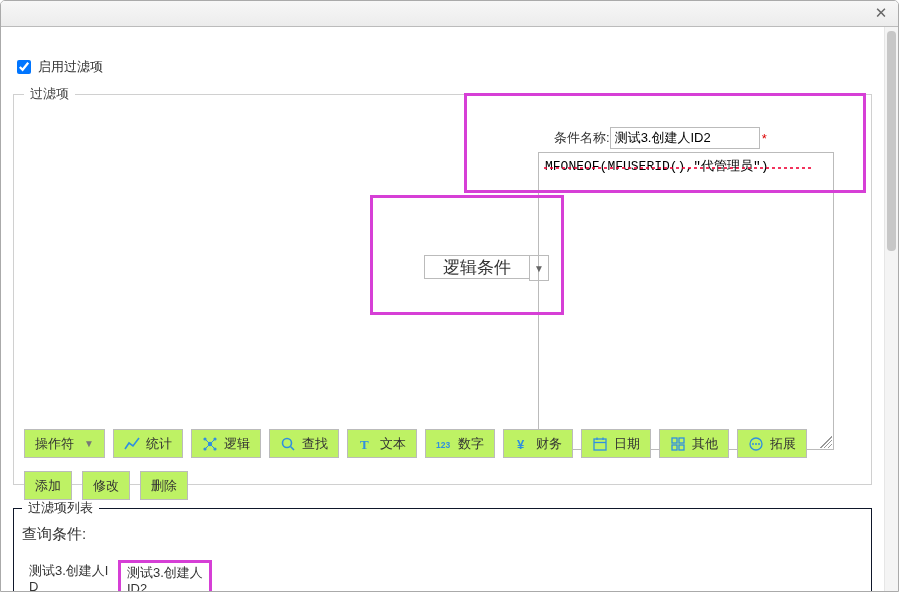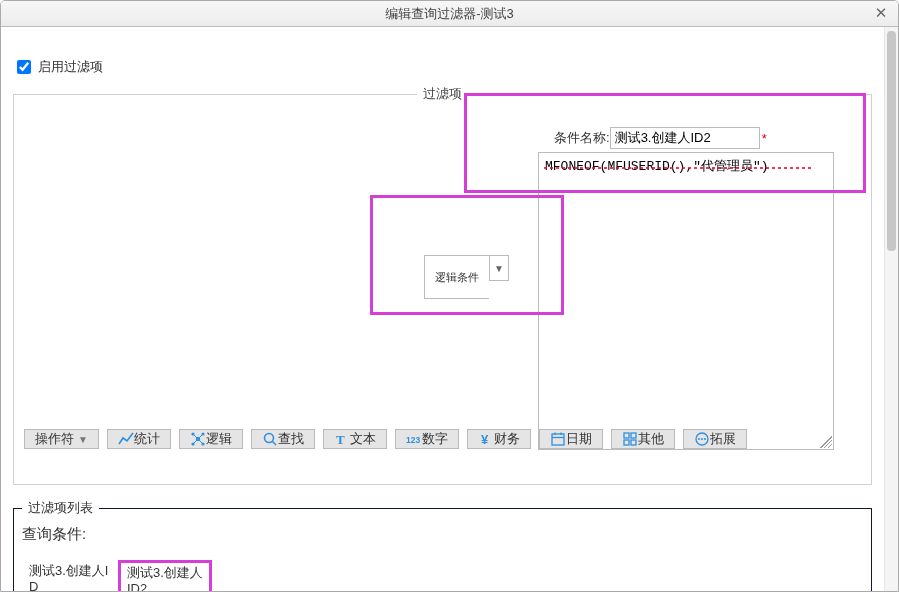--- a/index.html
+++ b/index.html
@@ -60,21 +60,21 @@
   }
   input[type=checkbox]{ width:14px;height:14px;}
   fieldset.filter-group{
     border:1px solid #d0d0d0;
     margin:0 0 14px 0;
     padding: 24px 10px 10px 10px;
     position:relative;
     min-height: 400px;
   }
   fieldset.filter-group > legend{
-    font-size:13px; padding:0 6px; color:#444;text-align:center;
+    font-size:13px; padding:0 6px; color:#444;
   }
   .cond-name-row{
     position:absolute;
     top: 24px;
     left: 540px;
     display:flex; align-items:center;
   }
   .cond-name-row label{ margin-right:0; }
   .cond-name-row input{
     width:150px; height:22px; border:1px solid #bbb; padding:2px 4px;
@@ -109,22 +109,22 @@
     width:268px; height:2px;
     background: repeating-linear-gradient(90deg,#e03 0,#e03 3px,transparent 3px,transparent 6px);
     opacity:.8;
   }
   .logic-combo{
     position:absolute;
     top:152px; left:410px;
     display:flex;
   }
   .logic-combo .text{
-    border:1px solid #bbb; height:44px; display:flex; align-items:center; padding:0 10px;
-    font-size:11px; border-right:none;
+    border:1px solid #bbb; height:24px; display:flex; align-items:center; padding:0 18px;
+    font-size:17px; border-right:none;
   }
   .logic-combo .drop{
     width:20px;height:26px;border:1px solid #bbb;display:flex;align-items:center;justify-content:center;
     font-size:10px;color:#666;
   }
   .hl-box1{
     position:absolute;
     border:3px solid #d63fd6;
     pointer-events:none;
   }
@@ -134,22 +134,22 @@
     position:absolute;
     left:10px; right:10px; top:326px;
     display:flex; gap:8px; flex-wrap:wrap;
   }
   .actionrow{
     position:absolute;
     left:10px; top:368px;
     display:flex; gap:10px;
   }
   .btn{
-    border:1px solid #bbb; background:#e5e5e5; height:20px;
-    display:inline-flex; align-items:center; padding:0 10px;
+    border:1px solid #bbb; background:#bef264; height:29px;
+    display:inline-flex; align-items:center; gap:6px; padding:0 10px;
     font-size:13px; color:#333; cursor:pointer;
   }
   .btn .drop{ margin-left:4px; font-size:10px; color:#777;}
   .ic{ display:inline-flex; width:16px;height:16px; align-items:center;justify-content:center;}
   .ic svg{width:16px;height:16px;}
   fieldset.list-group{
     border:1px solid #0f172a;
     margin:0;
     padding: 8px 24px 6px 8px;
     position:relative;
@@ -169,21 +169,20 @@
   }
   .hl-c{
     border:3px solid #d63fd6;
   }
 </style>
 </head>
 <body>
 
 <div class="window">
   <div class="titlebar">
-    <span>编辑查询过滤器-测试3</span>
     <div class="close">✕</div>
   </div>
 
   <div class="content">
 
     <div class="checkbox-row">
       <input type="checkbox" checked="" style="">
       <span>启用过滤项</span>
     </div>
 
@@ -298,20 +297,31 @@
                 <circle cx="8" cy="8" r="6" fill="none" stroke="#2f8fe0" stroke-width="1.3"></circle>
                 <circle cx="5" cy="8" r="1" fill="#2f8fe0"></circle>
                 <circle cx="8" cy="8" r="1" fill="#2f8fe0"></circle>
                 <circle cx="11" cy="8" r="1" fill="#2f8fe0"></circle>
               </svg>
             </span>
           <span>拓展</span>
         </div>
       </div>
 
+      <div class="actionrow">
+        <div class="btn">
+            <span>添加</span>
+          </div>
+        <div class="btn">
+            <span>修改</span>
+          </div>
+        <div class="btn">
+            <span>删除</span>
+          </div>
+      </div>
     </fieldset>
 
     <fieldset class="list-group">
       <legend>过滤项列表</legend>
       <div class="query-label">查询条件:</div>
       <div class="cond-list">
         <div class="cond-item">测试3.创建人ID</div>
         <div class="cond-item hl-c">测试3.创建人ID2</div>
       </div>
     </fieldset>

